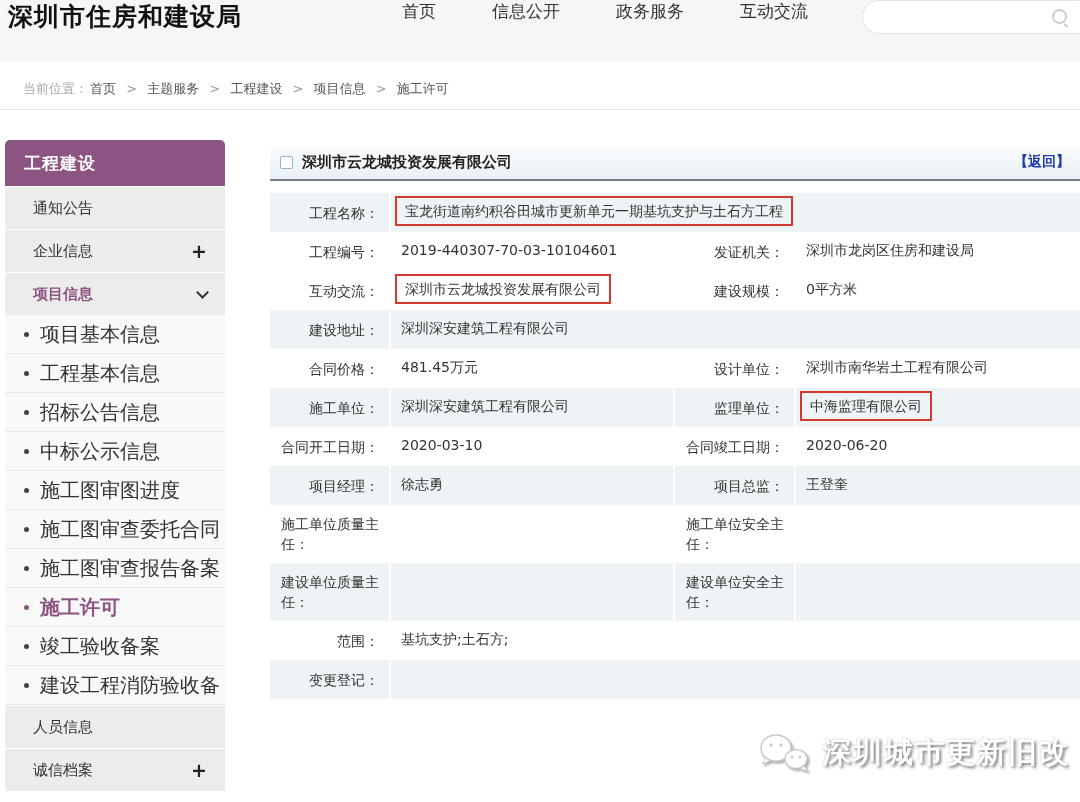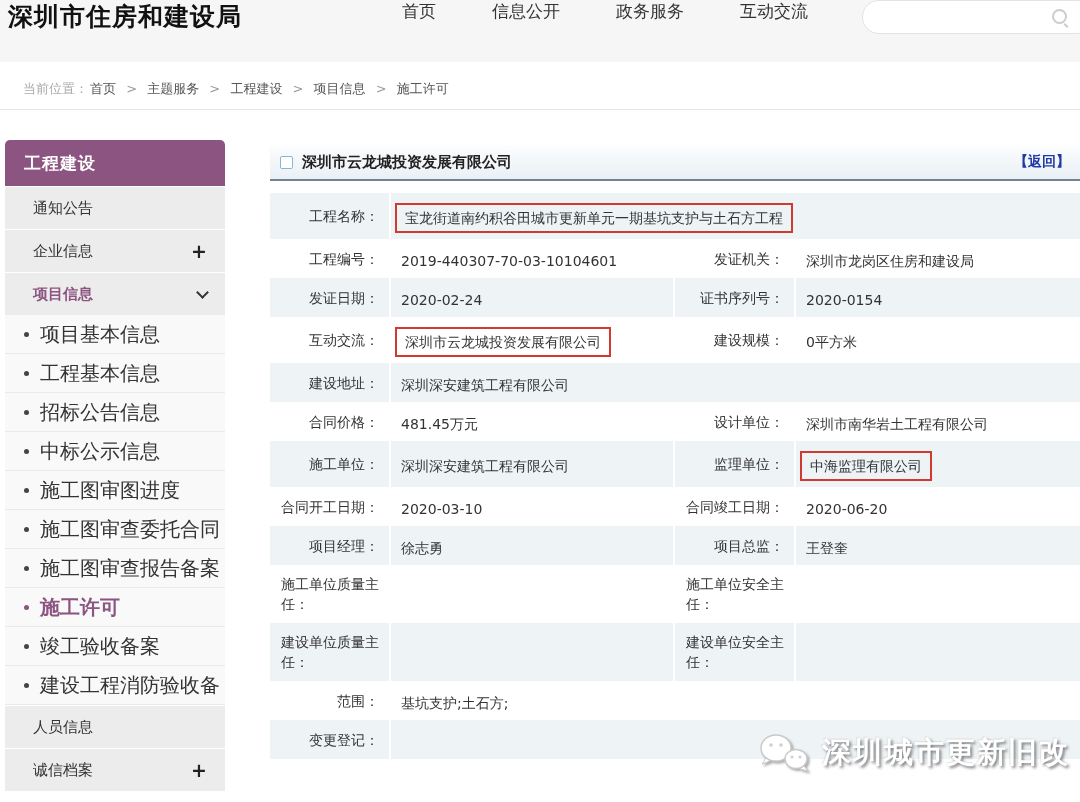--- a/index.html
+++ b/index.html
@@ -83,21 +83,21 @@
   
   .table{margin-top:12px;}
   .trow{display:flex;min-height:39px;}
   .trow.light{background:var(--rowlight);}
   .tcell{display:flex;align-items:center;border-right:2px solid #fff;}
   .tcell:last-child{border-right:none;}
   .tlabel{
     width:121px;flex:none;justify-content:flex-end;text-align:left;
     font-size:14px;color:#333;padding:9px 10px 9px 0;line-height:20px;white-space:pre-line;
   }
-  .tvalue{flex:1;font-size:14px;color:#333;padding:10px 8px 6px 10px;line-height:20px;}
+  .tvalue{flex:1;font-size:14px;color:#333;padding:2px 8px 6px 10px;line-height:20px;}
   .tvalue2{flex:none;width:284px;}
   .tvalue1{flex:none;width:284px;}
   .hl{
     display:inline-block;border:2px solid var(--red);padding:3px 8px;margin-left:-6px;
     background:transparent;
   }
   
   .watermark{
     position:absolute;right:10px;top:730px;display:flex;align-items:center;gap:10px;
     pointer-events:none;
@@ -171,26 +171,20 @@
         <div class="tcell tvalue">
           <span class="hl">宝龙街道南约积谷田城市更新单元一期基坑支护与土石方工程</span>
         </div>
       </div>
       <div class="trow">
         <div class="tcell tlabel">工程编号：</div>
         <div class="tcell tvalue tvalue1">2019-440307-70-03-10104601</div>
         <div class="tcell tlabel">发证机关：</div>
         <div class="tcell tvalue tvalue2">深圳市龙岗区住房和建设局</div>
       </div>
-      <div class="trow light">
-        <div class="tcell tlabel">发证日期：</div>
-        <div class="tcell tvalue tvalue1">2020-02-24</div>
-        <div class="tcell tlabel">证书序列号：</div>
-        <div class="tcell tvalue tvalue2">2020-0154</div>
-      </div>
       <div class="trow">
         <div class="tcell tlabel">互动交流：</div>
         <div class="tcell tvalue tvalue1">
           <span class="hl">深圳市云龙城投资发展有限公司</span>
         </div>
         <div class="tcell tlabel">建设规模：</div>
         <div class="tcell tvalue tvalue2">0平方米</div>
       </div>
       <div class="trow light">
         <div class="tcell tlabel">建设地址：</div>

